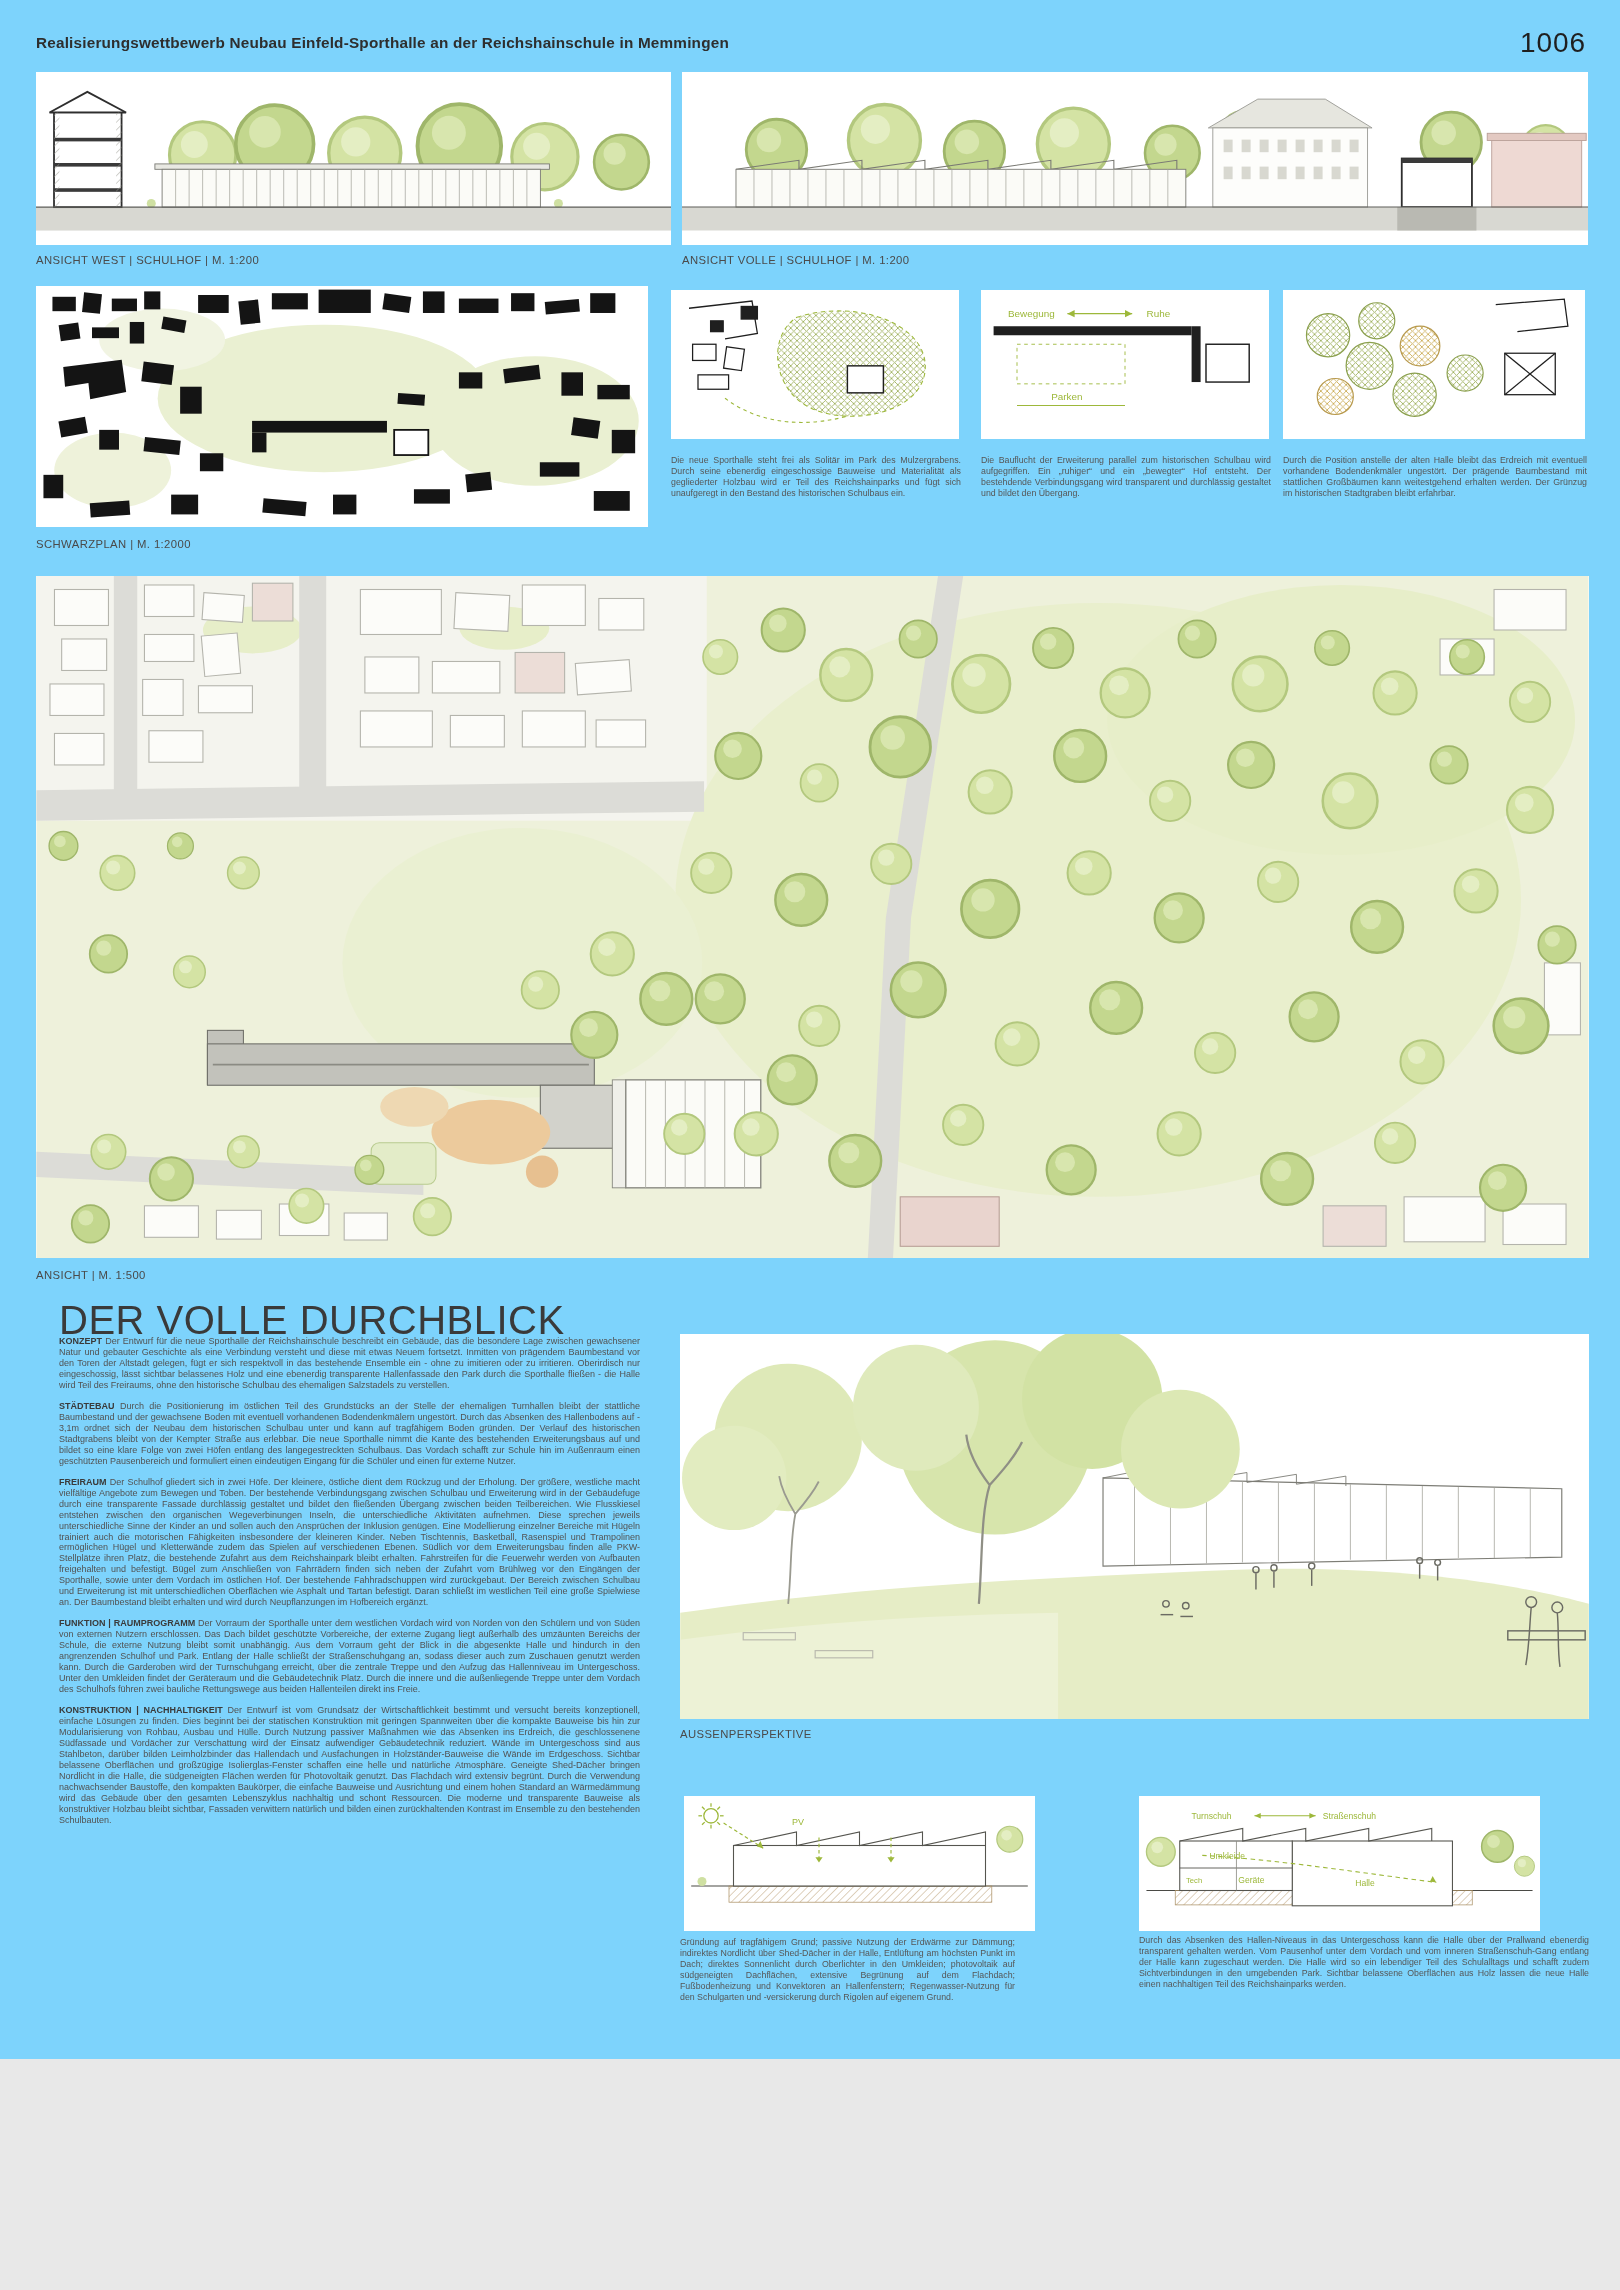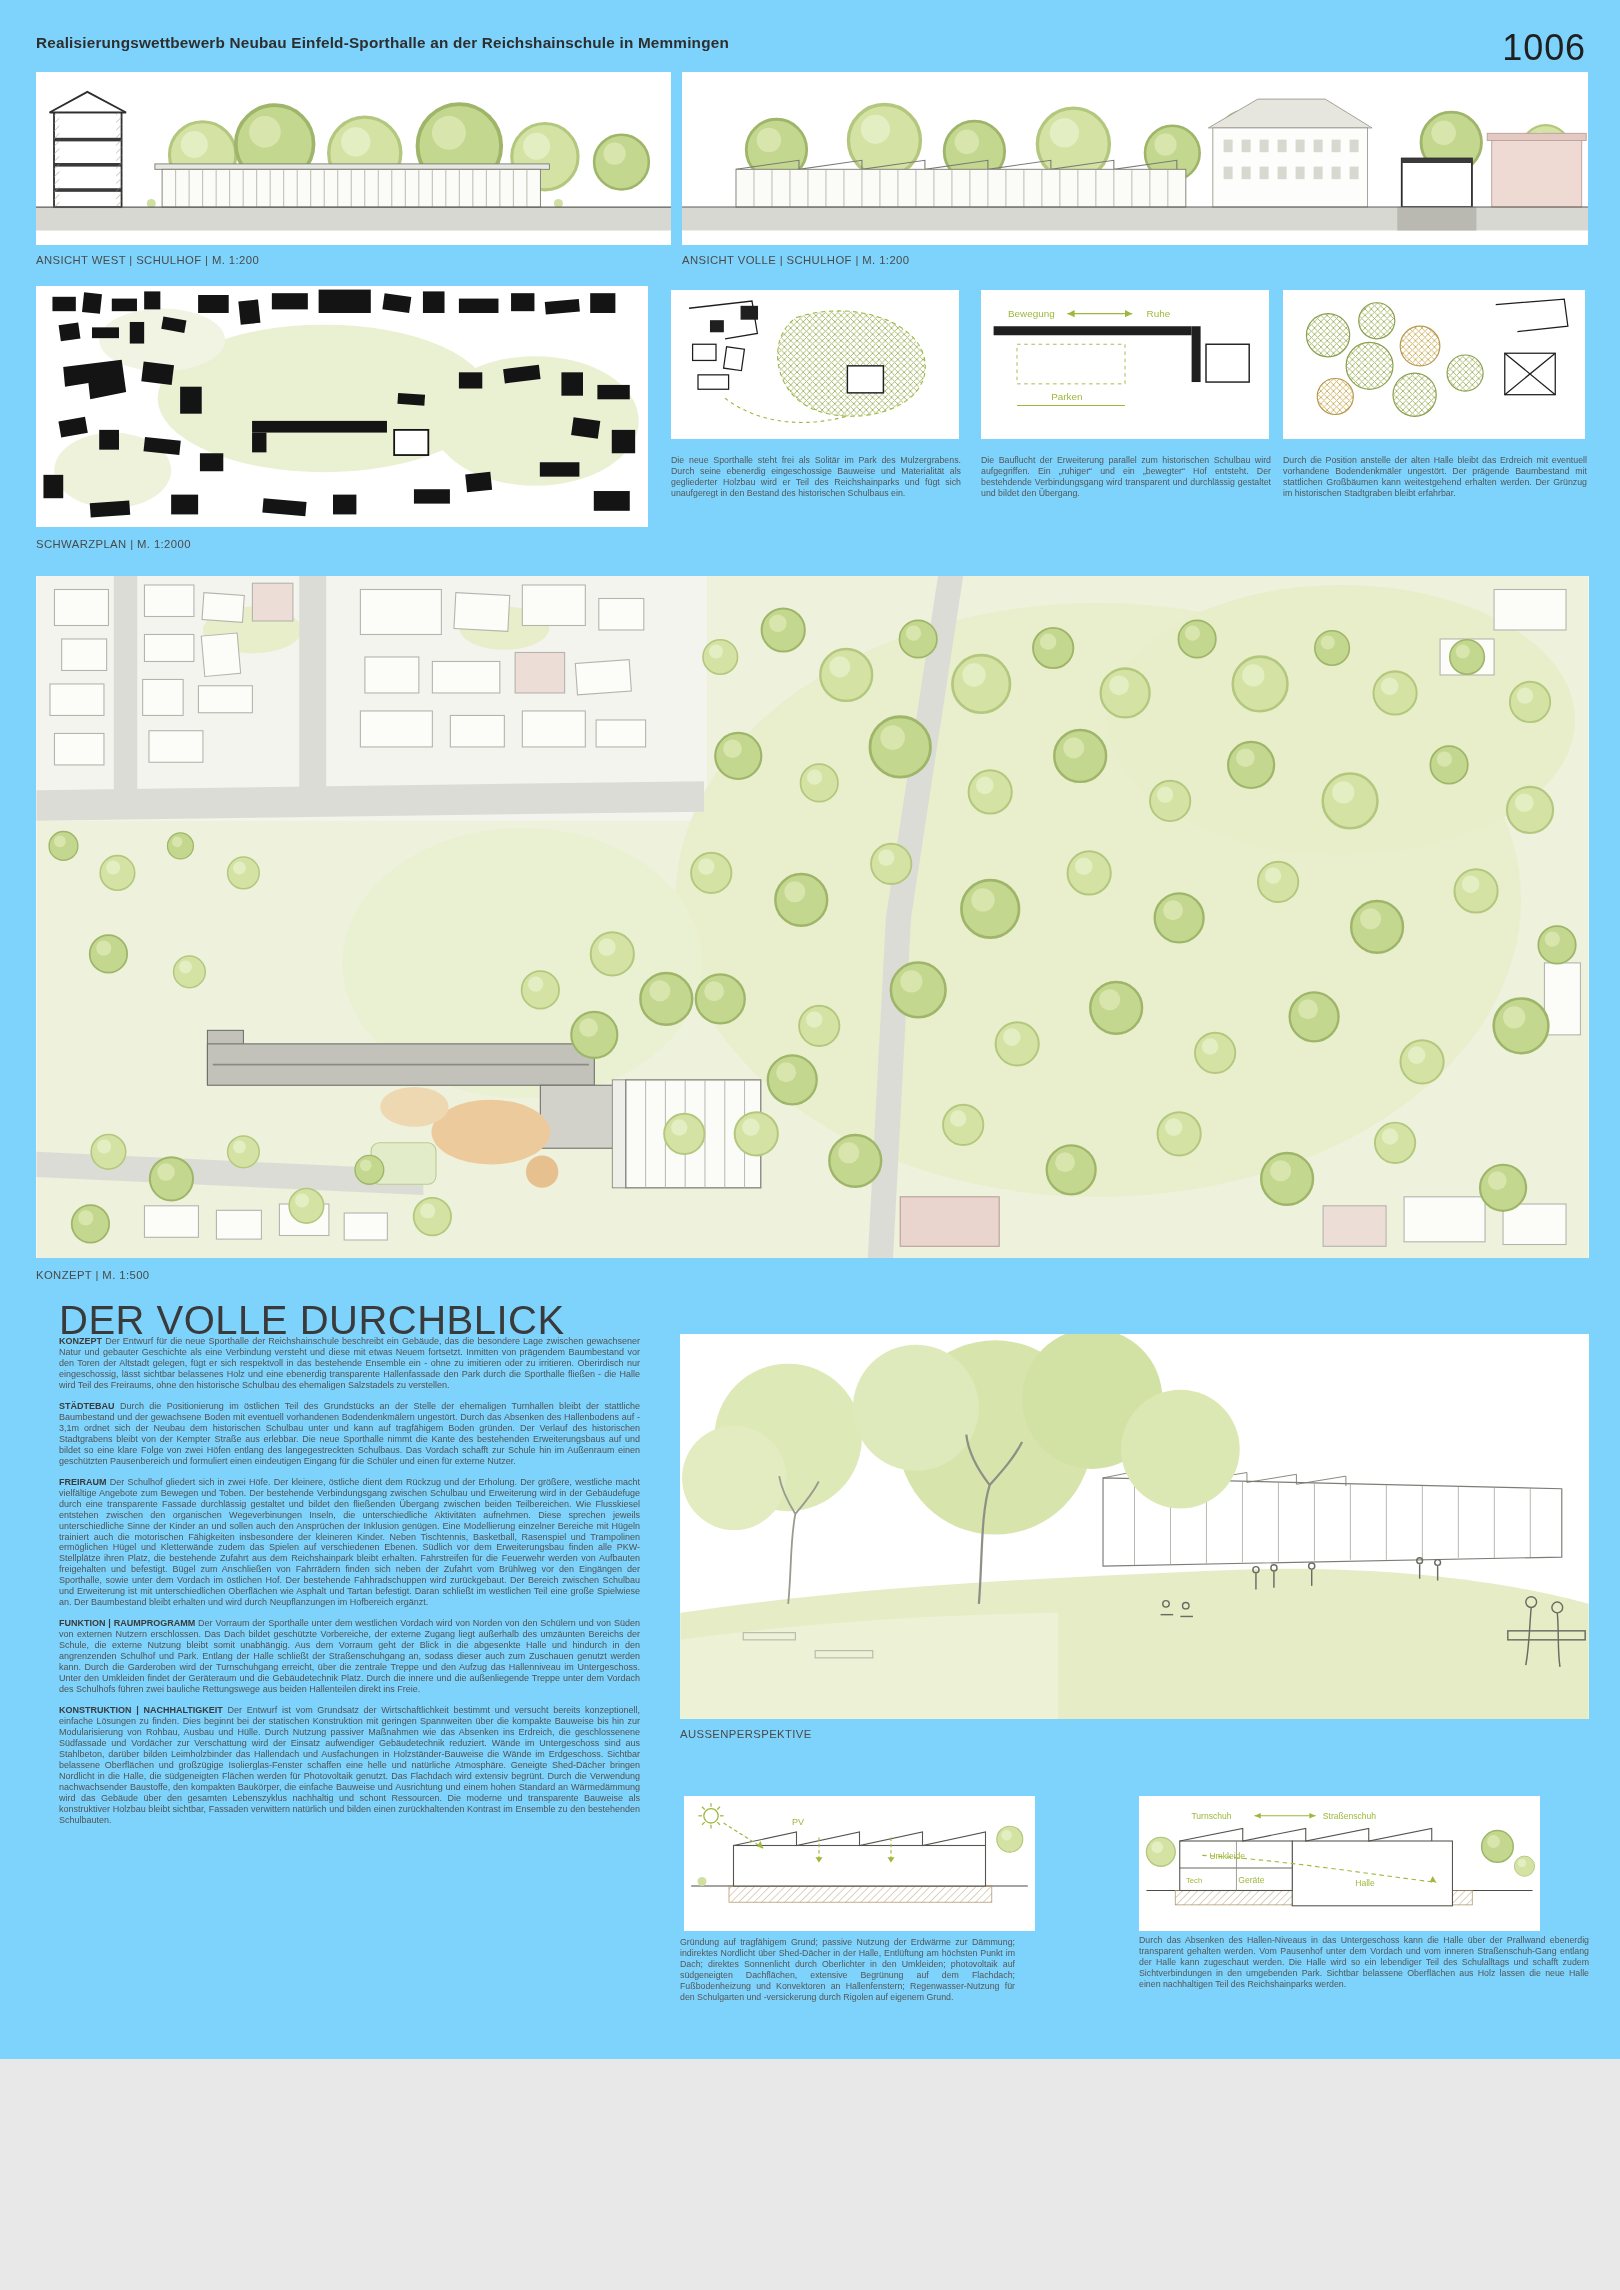--- a/index.html
+++ b/index.html
@@ -3,21 +3,21 @@
 <meta charset="utf-8">
 <style>
   html,body{margin:0;padding:0;background:#e8e8e8;}
   .sheet{
     position:relative;width:1620px;height:2059px;background:#7dd3fc;
     font-family:"Liberation Sans","DejaVu Sans",sans-serif;color:#4f4f4f;
     overflow:hidden;margin:0 auto;
   }
   .abs{position:absolute;}
   .header-title{left:36px;top:34px;font-size:15.3px;font-weight:700;color:#2e2e2e;letter-spacing:0.2px;}
-  .page-number{right:34px;top:27px;font-size:36px;font-weight:400;color:#1f1f1f;letter-spacing:0.9px;}
+  .page-number{right:34px;top:27px;font-size:28px;font-weight:400;color:#1f1f1f;letter-spacing:0.9px;}
   .fig-caption{font-size:11.3px;color:#4a4a4a;letter-spacing:0.4px;}
   .small-text{font-size:8.8px;line-height:1.24;text-align:justify;color:#565656;}
   .article-title{font-size:40px;font-weight:400;color:#3a3a3a;letter-spacing:0.5px;margin-top:9px;}
   .article p{margin:0 0 10px 0;font-size:9px;line-height:1.22;text-align:justify;color:#525252;}
   .article p strong{color:#3a3a3a;font-weight:700;margin-top:28px;}
   svg{display:block;}
   svg text.green-label{font-family:"Liberation Sans",sans-serif;fill:var(--accent-green,#9db83a);}
   .drawing{background:#fff;}
 </style>
 </head>
@@ -430,21 +430,21 @@
         <use href="#sym-tree-dark" transform="translate(370,660) scale(1)"></use>
       <use href="#sym-tree" transform="translate(440,712) scale(1.3)"></use>
       <use href="#sym-tree-dark" transform="translate(30,300) scale(1)"></use>
         <use href="#sym-tree" transform="translate(90,330) scale(1.2)"></use>
       <use href="#sym-tree-dark" transform="translate(160,300) scale(0.9)"></use>
         <use href="#sym-tree" transform="translate(230,330) scale(1.1)"></use>
       <use href="#sym-tree-dark" transform="translate(80,420) scale(1.3)"></use>
         <use href="#sym-tree" transform="translate(170,440) scale(1.1)"></use>
     </g>
   </svg>
-  <div class="abs fig-caption" style="left:36px;top:1269px">KONZEPT  |  M. 1:500</div>
+  <div class="abs fig-caption" style="left:36px;top:1269px">ANSICHT  |  M. 1:500</div>
 
   <div class="abs article-title" style="left:59px;top:1289px">DER VOLLE DURCHBLICK</div>
   <div class="abs article" style="left:59px;top:1336px;width:581px">
     <p><strong>KONZEPT</strong> <span>Der Entwurf für die neue Sporthalle der Reichshainschule beschreibt ein Gebäude, das die besondere Lage zwischen gewachsener Natur und gebauter Geschichte als eine Verbindung versteht und diese mit etwas Neuem fortsetzt. Inmitten von prägendem Baumbestand vor den Toren der Altstadt gelegen, fügt er sich respektvoll in das bestehende Ensemble ein - ohne zu imitieren oder zu irritieren. Oberirdisch nur eingeschossig, lässt sichtbar belassenes Holz und eine ebenerdig transparente Hallenfassade den Park durch die Sporthalle fließen - die Halle  wird Teil des Freiraums, ohne den historische Schulbau des ehemaligen Salzstadels zu verstellen.</span></p>
     <p><strong>STÄDTEBAU</strong> <span>Durch die Positionierung im östlichen Teil des Grundstücks an der Stelle der ehemaligen Turnhallen bleibt der stattliche Baumbestand und der gewachsene Boden mit eventuell vorhandenen Bodendenkmälern ungestört. Durch das Absenken des Hallenbodens auf - 3,1m ordnet sich der Neubau dem historischen Schulbau unter und kann auf tragfähigem Boden gründen. Der Verlauf des historischen Stadtgrabens bleibt von der Kempter Straße aus erlebbar. Die neue Sporthalle nimmt die Kante des bestehenden Erweiterungsbaus auf und bildet so eine klare Folge von zwei Höfen entlang des langegestreckten Schulbaus. Das Vordach schafft zur Schule hin im Außenraum einen geschützten Pausenbereich und formuliert einen eindeutigen Eingang für die Schüler und einen für externe Nutzer.</span></p>
     <p><strong>FREIRAUM</strong> <span>Der Schulhof gliedert sich in zwei Höfe. Der kleinere, östliche dient dem Rückzug und der Erholung. Der größere, westliche macht vielfältige Angebote zum Bewegen und Toben. Der bestehende Verbindungsgang zwischen Schulbau und Erweiterung wird in der Gebäudefuge durch eine transparente Fassade durchlässig gestaltet und bildet den fließenden Übergang zwischen beiden Teilbereichen. Wie Flusskiesel entstehen zwischen den organischen Wegeverbinungen Inseln, die unterschiedliche Aktivitäten aufnehmen. Diese sprechen jeweils unterschiedliche Sinne der Kinder an und sollen auch den Ansprüchen der Inklusion genügen. Eine Modellierung einzelner Bereiche mit Hügeln trainiert auch die motorischen Fähigkeiten insbesondere der kleineren Kinder. Neben Tischtennis, Basketball, Rasenspiel und Trampolinen ermöglichen Hügel und Kletterwände zudem das Spielen auf verschiedenen Ebenen. Südlich vor dem Erweiterungsbau finden alle PKW-Stellplätze ihren Platz, die bestehende Zufahrt aus dem Reichshainpark bleibt erhalten. Fahrstreifen für die Feuerwehr werden von Aufbauten freigehalten und befestigt. Bügel zum Anschließen von Fahrrädern finden sich neben der Zufahrt vom Brühlweg vor den Eingängen der Sporthalle, sowie unter dem Vordach im östlichen Hof. Der bestehende Fahhradschuppen wird zurückgebaut. Der Bereich zwischen Schulbau und Erweiterung ist mit unterschiedlichen Oberflächen wie Asphalt und Tartan befestigt. Daran schließt im westlichen Teil eine große Spielwiese an. Der Baumbestand bleibt erhalten und wird durch Neupflanzungen im Hofbereich ergänzt.</span></p>
     <p><strong>FUNKTION | RAUMPROGRAMM</strong> <span>Der Vorraum der Sporthalle unter dem westlichen Vordach wird von Norden von den Schülern und von Süden von externen Nutzern erschlossen. Das Dach bildet geschützte Vorbereiche, der externe Zugang liegt außerhalb des umzäunten Bereichs der Schule, die externe Nutzung bleibt somit unabhängig. Aus dem Vorraum geht der Blick in die abgesenkte Halle und hindurch in den angrenzenden Schulhof und Park. Entlang der Halle schließt der Straßenschuhgang an, sodass dieser auch zum Zuschauen genutzt werden kann. Durch die Garderoben wird der Turnschuhgang erreicht, über die zentrale Treppe und den Aufzug das Hallenniveau im Untergeschoss. Unter den Umkleiden findet der Geräteraum und die Gebäudetechnik Platz. Durch die innere und die außenliegende Treppe unter dem Vordach des Schulhofs führen zwei bauliche Rettungswege aus beiden Hallenteilen direkt ins Freie.</span></p>
     <p><strong>KONSTRUKTION | NACHHALTIGKEIT</strong> <span>Der Entwurf ist vom Grundsatz der Wirtschaftlichkeit bestimmt und versucht bereits konzeptionell, einfache Lösungen zu finden. Dies beginnt bei der statischen Konstruktion mit geringen Spannweiten über die kompakte Bauweise bis hin zur Modularisierung von Rohbau, Ausbau und Hülle. Durch Nutzung passiver Maßnahmen wie das Absenken ins Erdreich, die geschlossenene Südfassade und Vordächer zur Verschattung wird der Einsatz aufwendiger Gebäudetechnik reduziert. Wände im Untergeschoss sind aus Stahlbeton, darüber bilden Leimholzbinder das Hallendach und Ausfachungen in Holzständer-Bauweise die Wände im Erdgeschoss. Sichtbar belassene Oberflächen und großzügige Isolierglas-Fenster schaffen eine helle und natürliche Atmosphäre. Geneigte Shed-Dächer bringen Nordlicht in die Halle, die südgeneigten Flächen werden für Photovoltaik genutzt. Das Flachdach wird extensiv begrünt. Durch die Verwendung nachwachsender Baustoffe, den kompakten Baukörper, die einfache Bauweise und Ausrichtung und einem hohen Standard an Wärmedämmung wird das Gebäude über den gesamten Lebenszyklus nachhaltig und schont Ressourcen. Die moderne und transparente Bauweise als konstruktiver Holzbau bleibt sichtbar, Fassaden verwittern natürlich und bilden einen zurückhaltenden Kontrast im Ensemble zu den bestehenden Schulbauten.</span></p>
   </div>
 

